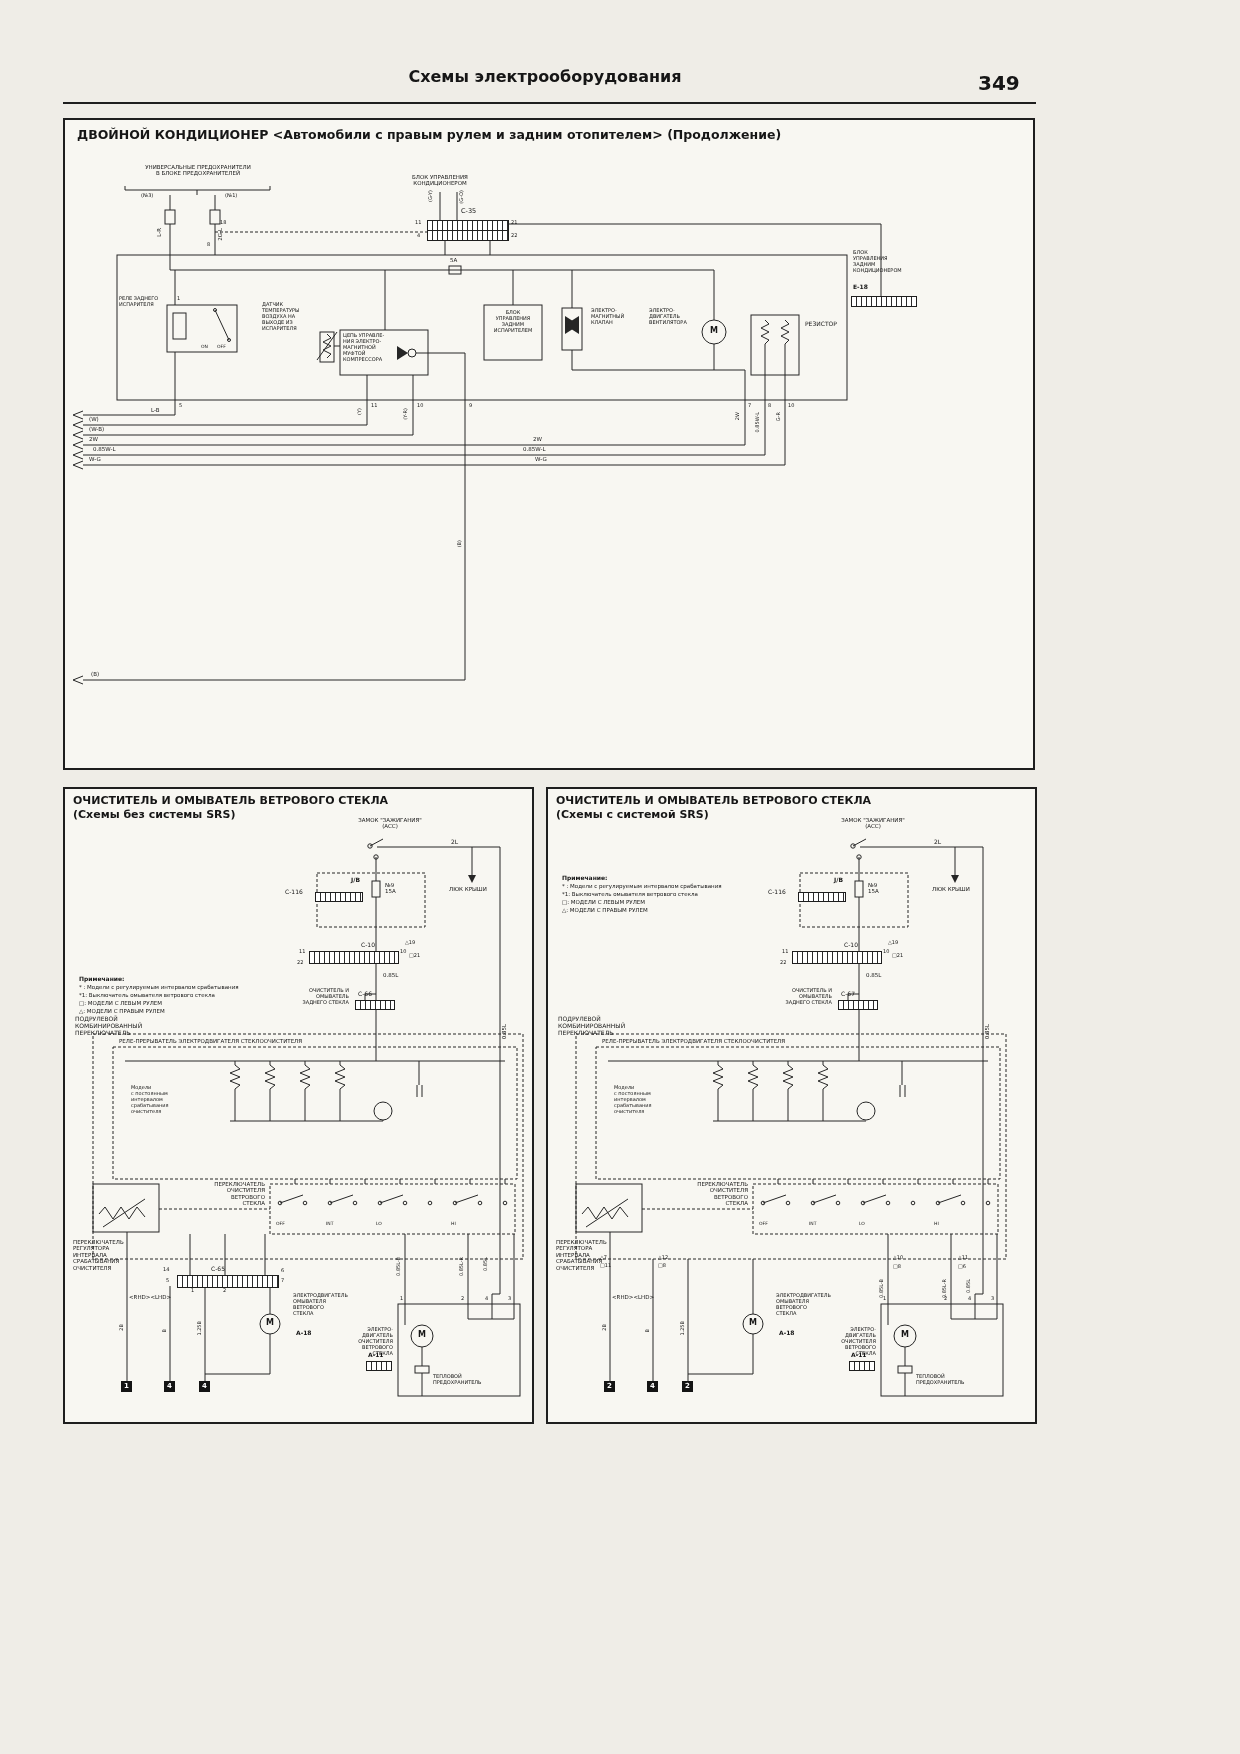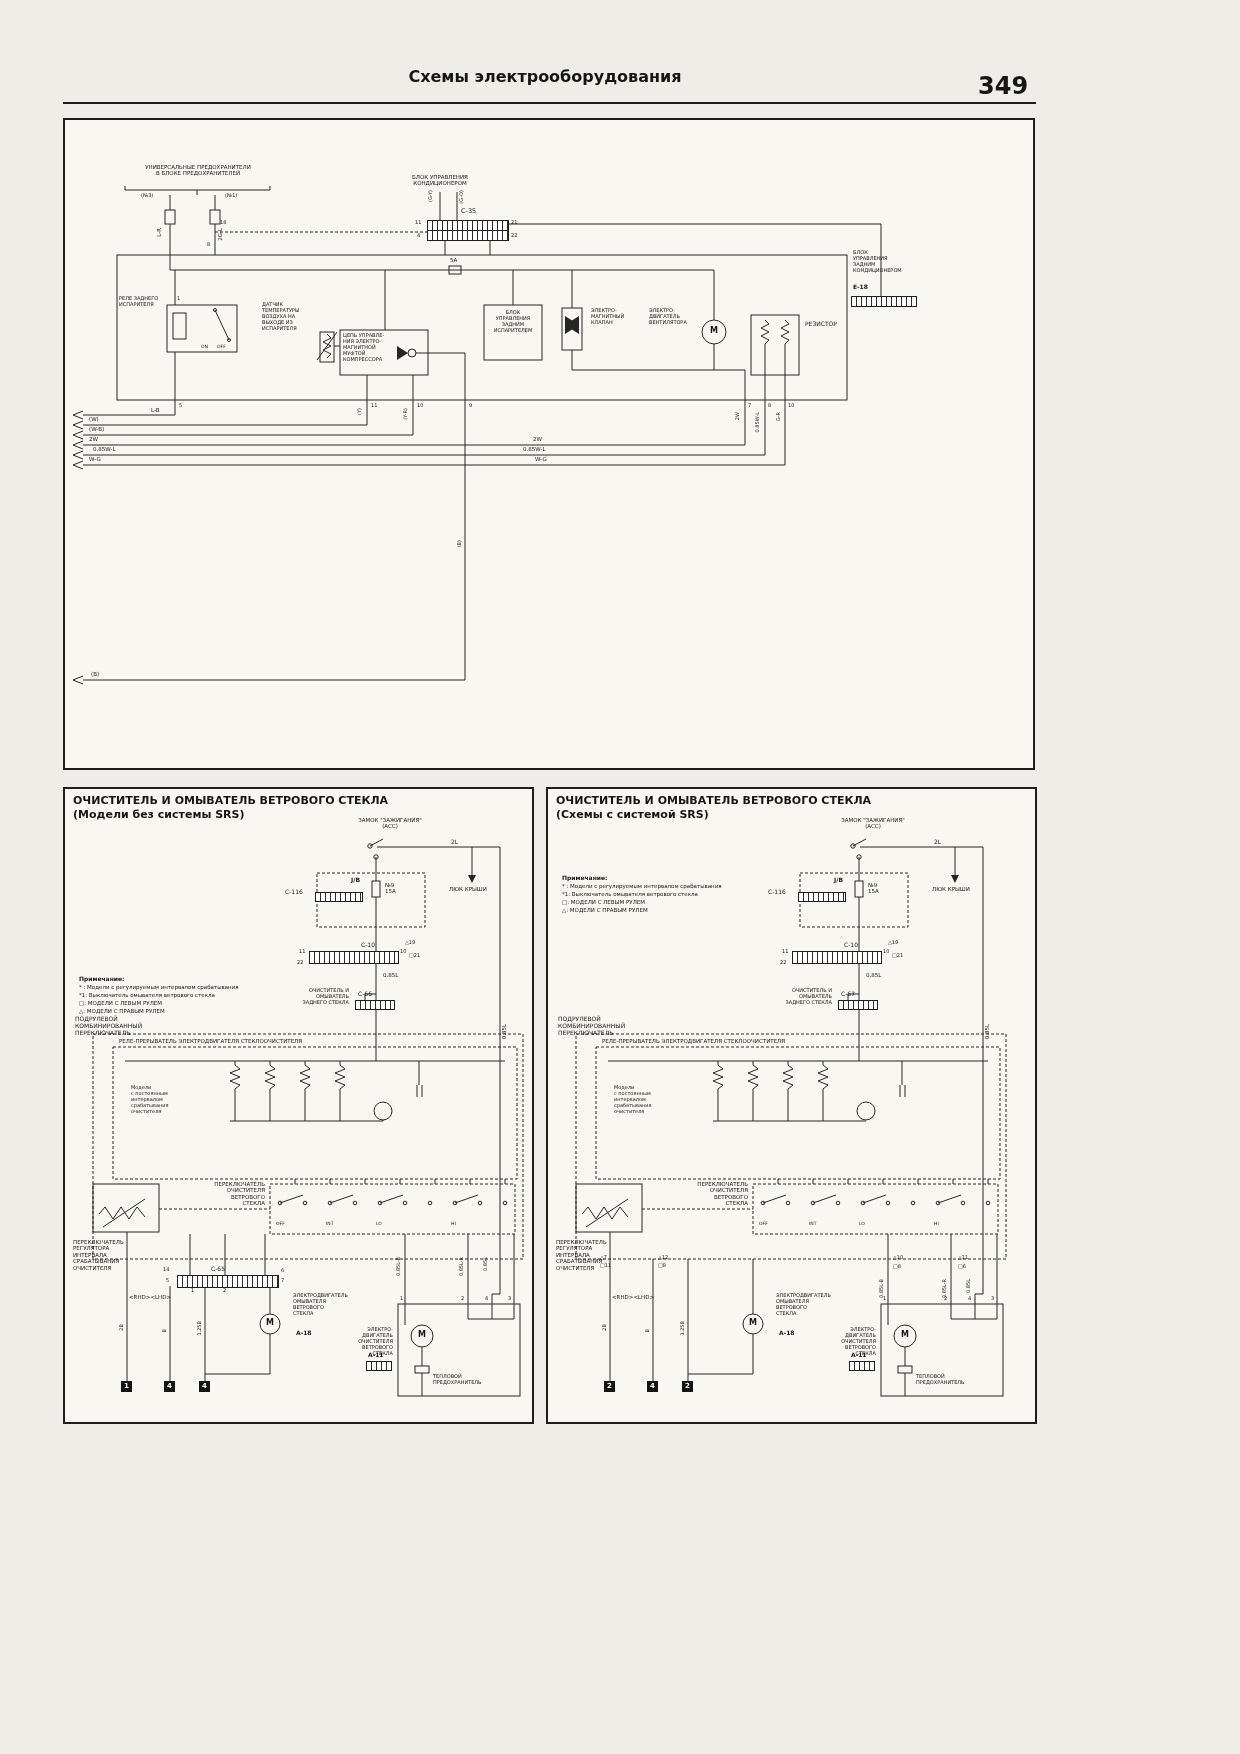--- a/index.html
+++ b/index.html
@@ -3,21 +3,21 @@
 <meta charset="utf-8">
 <style>
   html,body{margin:0;padding:0;}
   body{width:1240px;height:1754px;background:#efede7;font-family:"DejaVu Sans",sans-serif;color:#161616;position:relative;}
   .lbl{position:absolute;white-space:pre-line;line-height:1.18;}
   .vl{position:absolute;writing-mode:vertical-rl;transform:rotate(180deg);white-space:nowrap;line-height:1;}
   .c{text-align:center;}
   .r{text-align:right;}
   .b{font-weight:bold;}
   .f45{font-size:4.5px}.f5{font-size:5px}.f55{font-size:5.5px}.f6{font-size:6px}.f65{font-size:6.5px}.f11{font-size:11px}.f12{font-size:12.5px}
-  .f20{font-size:24px}.f22{font-size:16px}
+  .f20{font-size:20px}.f22{font-size:16px}
   .panel{position:absolute;border:2px solid #1e1e1e;background:#f8f7f2;}
   .wires{position:absolute;left:0;top:0;}
   .wires line,.wires path,.wires polyline,.wires rect,.wires circle{stroke:#262626;stroke-width:1;fill:none;}
   .wires polygon{fill:#262626;stroke:none;}
   .wires .d{stroke-dasharray:3 2;}
   .conn{position:absolute;border:1px solid #1e1e1e;background:repeating-linear-gradient(90deg,#ffffff 0 4px,#2a2a2a 4px 5px);}
   .gnd{position:absolute;width:11px;height:11px;background:#141414;color:#fff;font-size:7px;line-height:11px;text-align:center;font-weight:bold;}
   .mlbl{position:absolute;font-size:8px;font-weight:bold;}
   .rule{position:absolute;background:#1e1e1e;}
 </style>
@@ -119,20 +119,21 @@
       <line x1="18" y1="341" x2="8" y2="345"></line>
         <line x1="18" y1="349" x2="8" y2="345"></line>
         <line x1="18" y1="345" x2="720" y2="345"></line>
 
       <line x1="18" y1="556" x2="8" y2="560"></line>
         <line x1="18" y1="564" x2="8" y2="560"></line>
         <line x1="18" y1="560" x2="400" y2="560"></line>
     </g>
   </svg>
 
+  <div class="lbl f12 b" style="left:12px;top:8px;">ДВОЙНОЙ КОНДИЦИОНЕР &lt;Автомобили с правым рулем и задним отопителем&gt; (Продолжение)</div>
   <div class="lbl f55 c" style="left:58px;top:44px;width:150px;">УНИВЕРСАЛЬНЫЕ ПРЕДОХРАНИТЕЛИ
 В БЛОКЕ ПРЕДОХРАНИТЕЛЕЙ</div>
   <div class="lbl f5" style="left:76px;top:73px;">(№3)</div>
   <div class="lbl f5" style="left:160px;top:73px;">(№1)</div>
   <div class="vl f55" style="left:92px;top:108px;">L-R</div>
   <div class="vl f55" style="left:153px;top:108px;">2G-L</div>
   <div class="lbl f5" style="left:155px;top:100px;">18</div>
   <div class="lbl f5" style="left:142px;top:122px;">8</div>
   <div class="lbl f5" style="left:112px;top:176px;">1</div>
   <div class="lbl f55 c" style="left:310px;top:54px;width:130px;">БЛОК УПРАВЛЕНИЯ
@@ -304,21 +305,21 @@
         <line x1="357" y1="584" x2="357" y2="607"></line>
       <line x1="403" y1="515" x2="403" y2="530"></line>
         <line x1="427" y1="515" x2="427" y2="530"></line>
         <line x1="449" y1="515" x2="449" y2="530"></line>
       <line x1="403" y1="530" x2="449" y2="530"></line>
         <line x1="340" y1="515" x2="340" y2="536"></line>
     </g>
   </svg>
 
   <div class="lbl f11 b" style="left:8px;top:6px;">ОЧИСТИТЕЛЬ И ОМЫВАТЕЛЬ ВЕТРОВОГО СТЕКЛА</div>
-  <div class="lbl f11 b" style="left:8px;top:20px;">(Модели без системы SRS)</div>
+  <div class="lbl f11 b" style="left:8px;top:20px;">(Схемы без системы SRS)</div>
   <div class="lbl f55 c" style="left:275px;top:28px;width:100px;">ЗАМОК "ЗАЖИГАНИЯ"
 (ACC)</div>
   <div class="lbl f6" style="left:386px;top:49px;">2L</div>
   <div class="lbl f55" style="left:384px;top:97px;">ЛЮК КРЫШИ</div>
   <div class="lbl f6 b" style="left:286px;top:87px;">J/B</div>
   <div class="lbl f6" style="left:220px;top:99px;">C-116</div>
   <div class="conn" style="left:250px;top:103px;width:46px;height:8px;"></div>
   <div class="lbl f55" style="left:320px;top:93px;">№9
 15A</div>
   <div class="lbl f6 b" style="left:14px;top:186px;">Примечание:</div>

